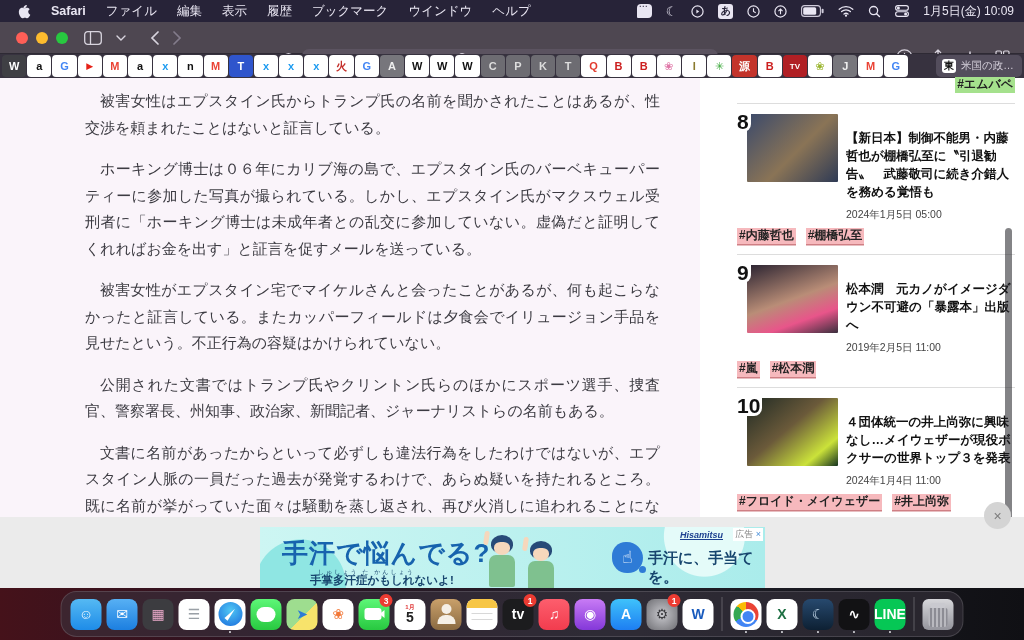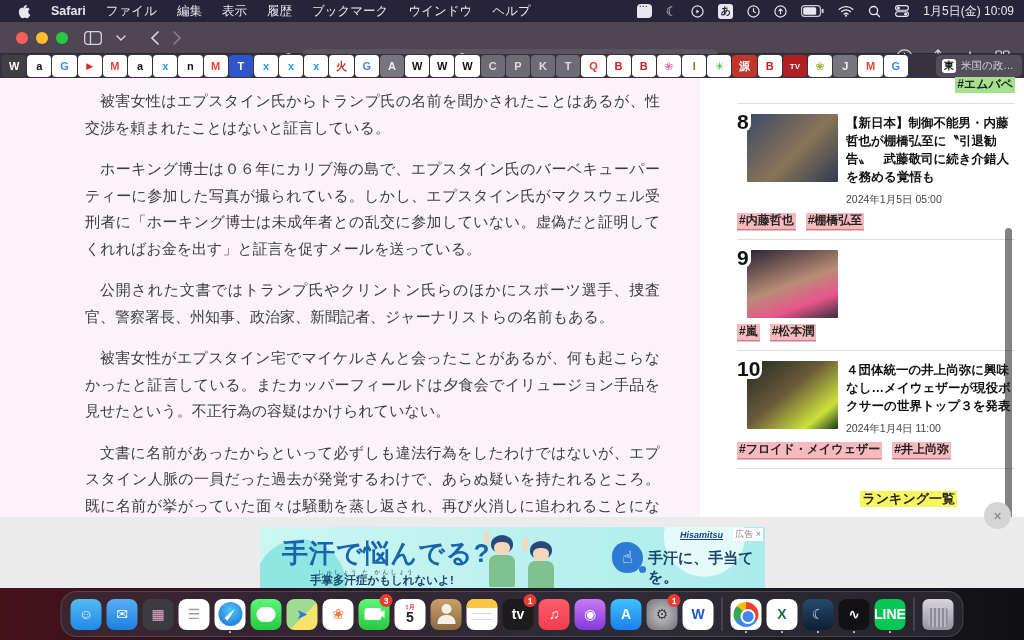--- a/index.html
+++ b/index.html
@@ -62,21 +62,21 @@
   .chip-pink { background:#f6b9bd; box-shadow:0 1.5px 0 #cf7f84; }
   .chip-yellow { background:#f6f65e; }
   #tophash { margin-top:-4px; display:block;text-align:right; }
   .sep { border:none; border-top:1px solid #ddd; margin:10px 0; }
   .rankitem { display:flex; gap:8px; }
   .rankleft { position:relative; width:101px; flex:none; }
   .rankno { position:absolute; left:0; top:-3px; font-size:21px; font-weight:bold; color:#111;
     background:#fff; padding-right:2px; border-radius:0 0 8px 0; z-index:2; line-height:1; }
   .thumb { position:absolute; left:10px; top:0; width:91px; height:68px; border-radius:1px; }
   .ranktext { flex:1; }
-  .ranktitle { font-size:12.5px; font-weight:bold; color:#111; line-height:18px; }
+  .ranktitle { font-size:12.5px; font-weight:bold; color:#111; line-height:18px;margin-top:15px; }
   .rankdate { font-size:10.5px; color:#444; margin-top:7px; }
   .rankhashes { margin-top:6px; display:flex; gap:10px; flex-wrap:wrap; }
   .ranklinkrow { text-align:right; padding-right:58px; margin:20px 0 4px; }
   .ranklink { font-size:13px; }
   #sidead { border:1px solid #ccc; background:#fff; display:flex; gap:6px; padding:4px; position:relative; height:44px; overflow:hidden;}
   #sidead .adimg { width:52px; height:58px; flex:none; }
   #sidead .adtxt { font-size:11.5px; font-weight:bold; color:#222; line-height:16px; padding-right:12px;}
   #sidead .adx { position:absolute; right:3px; top:1px; color:#4a90d9; font-size:12px; }
   #scrollbar { position:absolute; left:1005px; top:150px; width:7px; height:345px;
     background:rgba(30,30,35,.55); border-radius:4px; }
@@ -435,22 +435,22 @@
   <span class="fav">東</span>
   <span class="ttl">米国の政…</span>
 </div>
 
 <div id="page">
   <div id="articlecol">
     <div id="articletext">
 
     <p>被害女性はエプスタイン氏からトランプ氏の名前を聞かされたことはあるが、性交渉を頼まれたことはないと証言している。</p>
         <p>ホーキング博士は０６年にカリブ海の島で、エプスタイン氏のバーベキューパーティーに参加した写真が撮られている。しかし、エプスタイン氏がマクスウェル受刑者に「ホーキング博士は未成年者との乱交に参加していない。虚偽だと証明してくれればお金を出す」と証言を促すメールを送っている。</p>
+        <p>被害女性がエプスタイン宅でマイケルさんと会ったことがあるが、何も起こらなかったと証言している。またカッパーフィールドは夕食会でイリュージョン手品を見せたという。不正行為の容疑はかけられていない。</p>
         <p>公開された文書ではトランプ氏やクリントン氏らのほかにスポーツ選手、捜査官、警察署長、州知事、政治家、新聞記者、ジャーナリストらの名前もある。</p>
-        <p>被害女性がエプスタイン宅でマイケルさんと会ったことがあるが、何も起こらなかったと証言している。またカッパーフィールドは夕食会でイリュージョン手品を見せたという。不正行為の容疑はかけられていない。</p>
         <p>文書に名前があったからといって必ずしも違法行為をしたわけではないが、エプスタイン人脈の一員だった過去が発覚するわけで、あらぬ疑いを持たれるところ。既に名前が挙がっていた面々は騒動を蒸し返され、再び火消しに追われることになる。今後、どんな名前が飛び出すのか。関係者は戦々恐々としているという。</p>
       </div>
   </div>
 
   <div id="sidebar">
     <span id="tophash"><span class="chip chip-green">#エムバペ</span></span>
     <hr class="sep">
     <div>
 
     <div>
@@ -471,20 +471,24 @@
             <span class="chip chip-pink">#棚橋弘至</span>
           </div>
           <hr class="sep">
         </div>
         <div>
           <div class="rankitem">
             <div class="rankleft">
               <span class="rankno">9</span>
               <span class="thumb" style="background:linear-gradient(160deg,#2a2331,#b98d77 50%,#e8558a 75%,#3a2f3d)"></span>
               <span style="display:block;height:68px"></span>
+            </div>
+            <div class="ranktext">
+              <div class="ranktitle">松本潤　元カノがイメージダウン不可避の「暴露本」出版へ</div>
+              <div class="rankdate">2019年2月5日 11:00</div>
             </div>
           </div>
           <div class="rankhashes">
 
           <span class="chip chip-pink">#嵐</span>
             <span class="chip chip-pink">#松本潤</span>
           </div>
           <hr class="sep">
         </div>
         <div>

